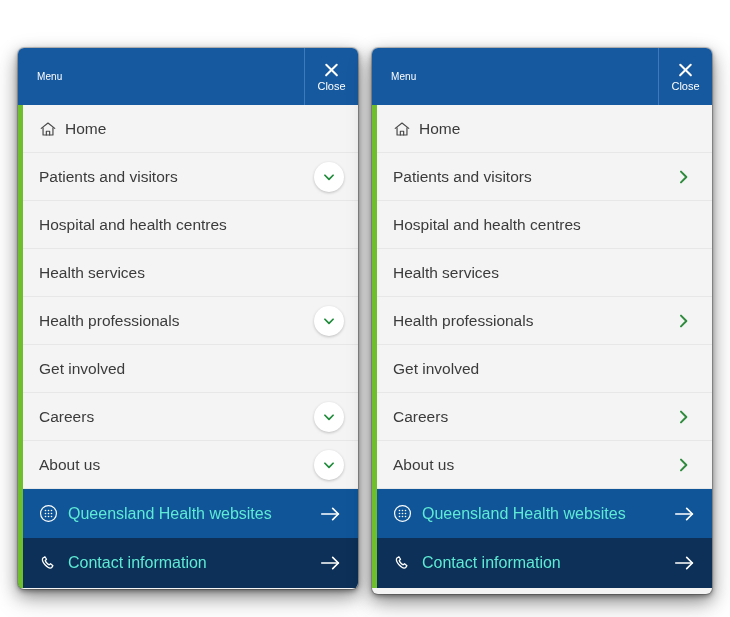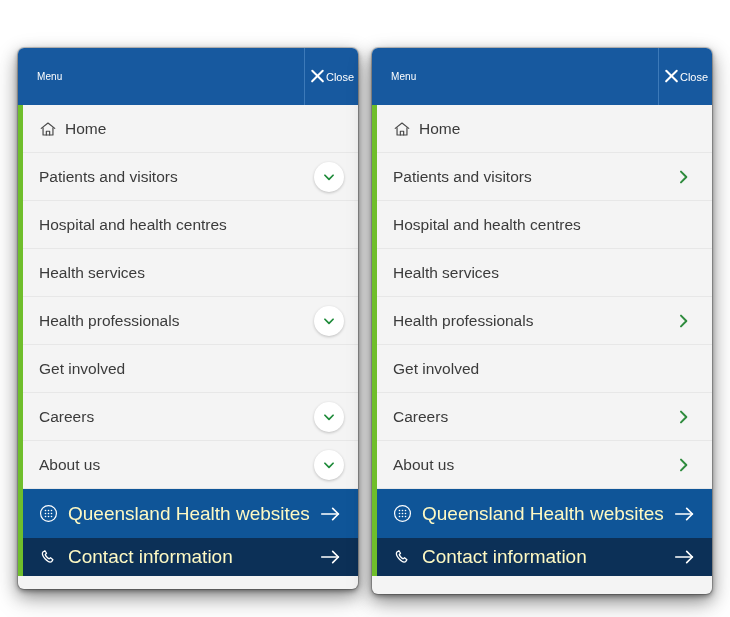--- a/index.html
+++ b/index.html
@@ -50,21 +50,21 @@
   .menu-title {
     color: #ffffff;
     font-size: 10px;
     padding-left: 19px;
     letter-spacing: .1px;
   }
   .close-btn {
     width: 54px;
     height: 57px;
     display: flex;
-    flex-direction: row;
+    flex-direction: column;
     align-items: center;
     justify-content: center;
     border-left: 1px solid #3d7ab9;
     box-sizing: border-box;
     cursor: pointer;
   }
   .close-x {
     width: 17px;
     height: 17px;
     position: relative;
@@ -152,26 +152,26 @@
     flex: none;
     margin-right: 4px;
   }
 
   
   .nav-item.feature {
     border-bottom: none;
     height: 49px;
   }
   .nav-item.feature .nav-label {
-    color: #fef9c3;
-    font-size: 19px;
+    color: #5eead4;
+    font-size: 16px;
     padding-left: 10px;
   }
   .nav-item.websites { background: #0f5598; }
-  .nav-item.contact  { background: #0c3057; height: 38px; }
+  .nav-item.contact  { background: #0c3057; height: 50px; }
 
   .feature-icon {
     width: 19px;
     height: 19px;
     flex: none;
     display: block;
   }
   .arrow-right {
     width: 21px;
     height: 16px;

